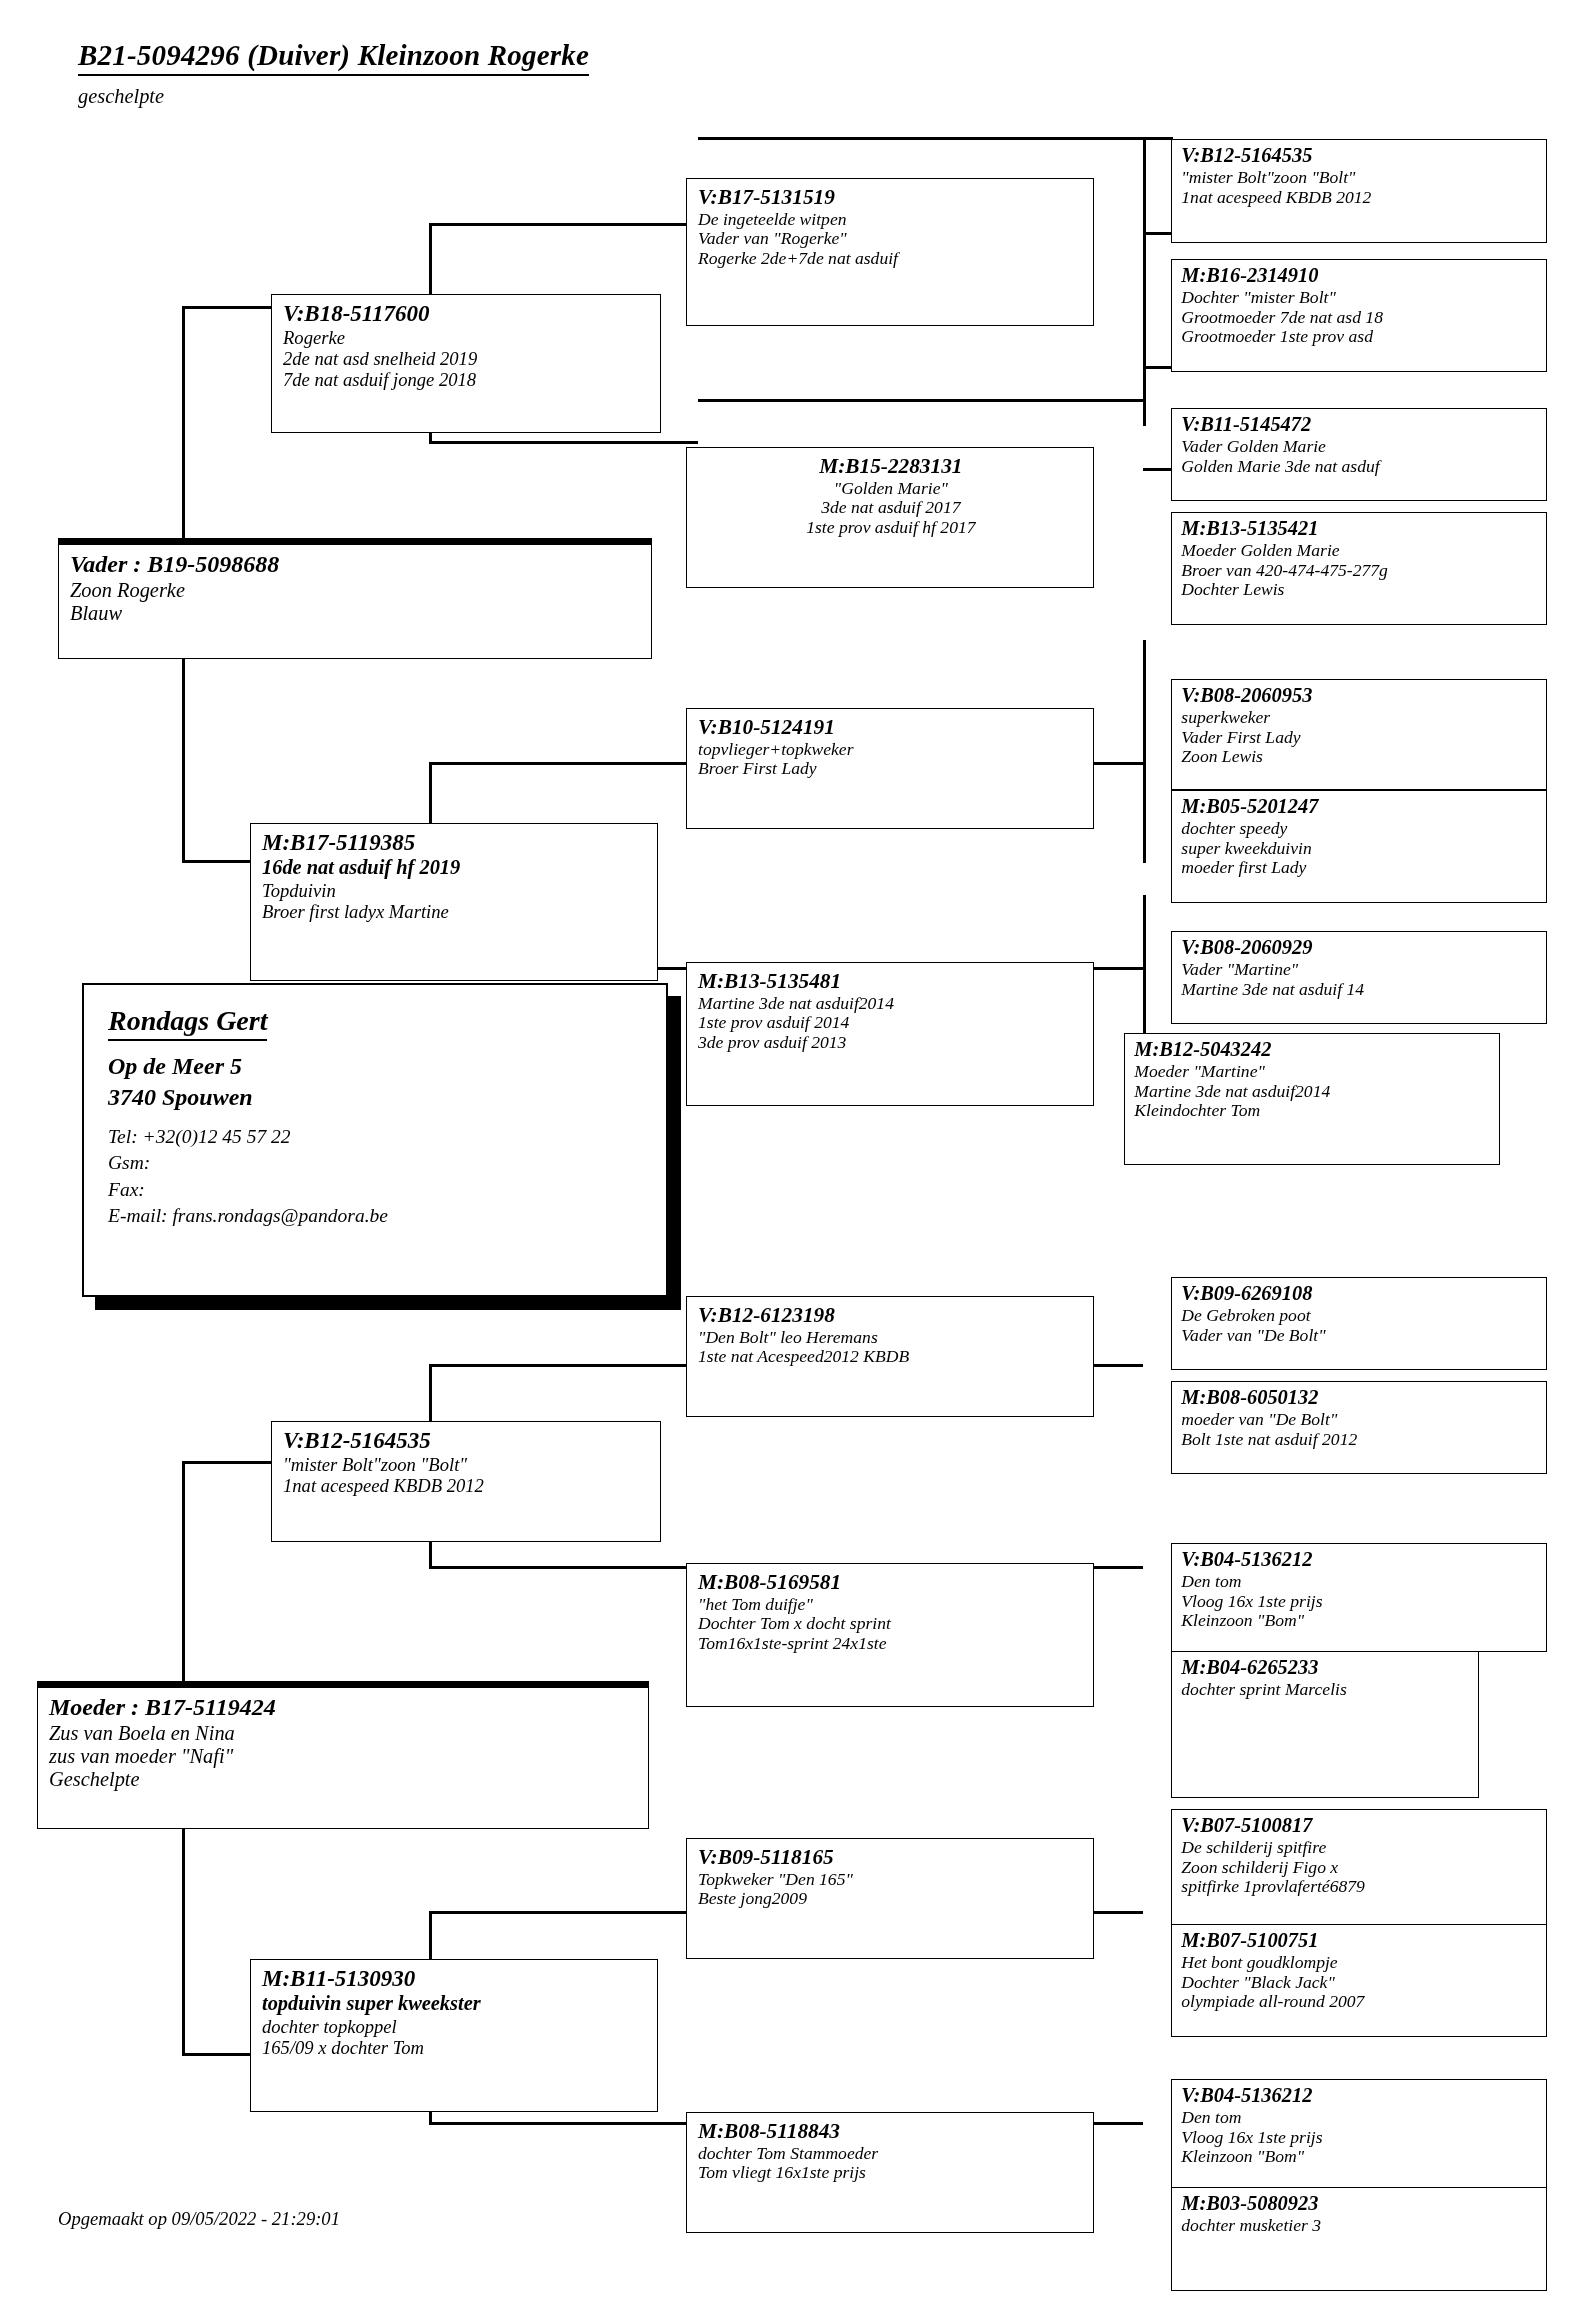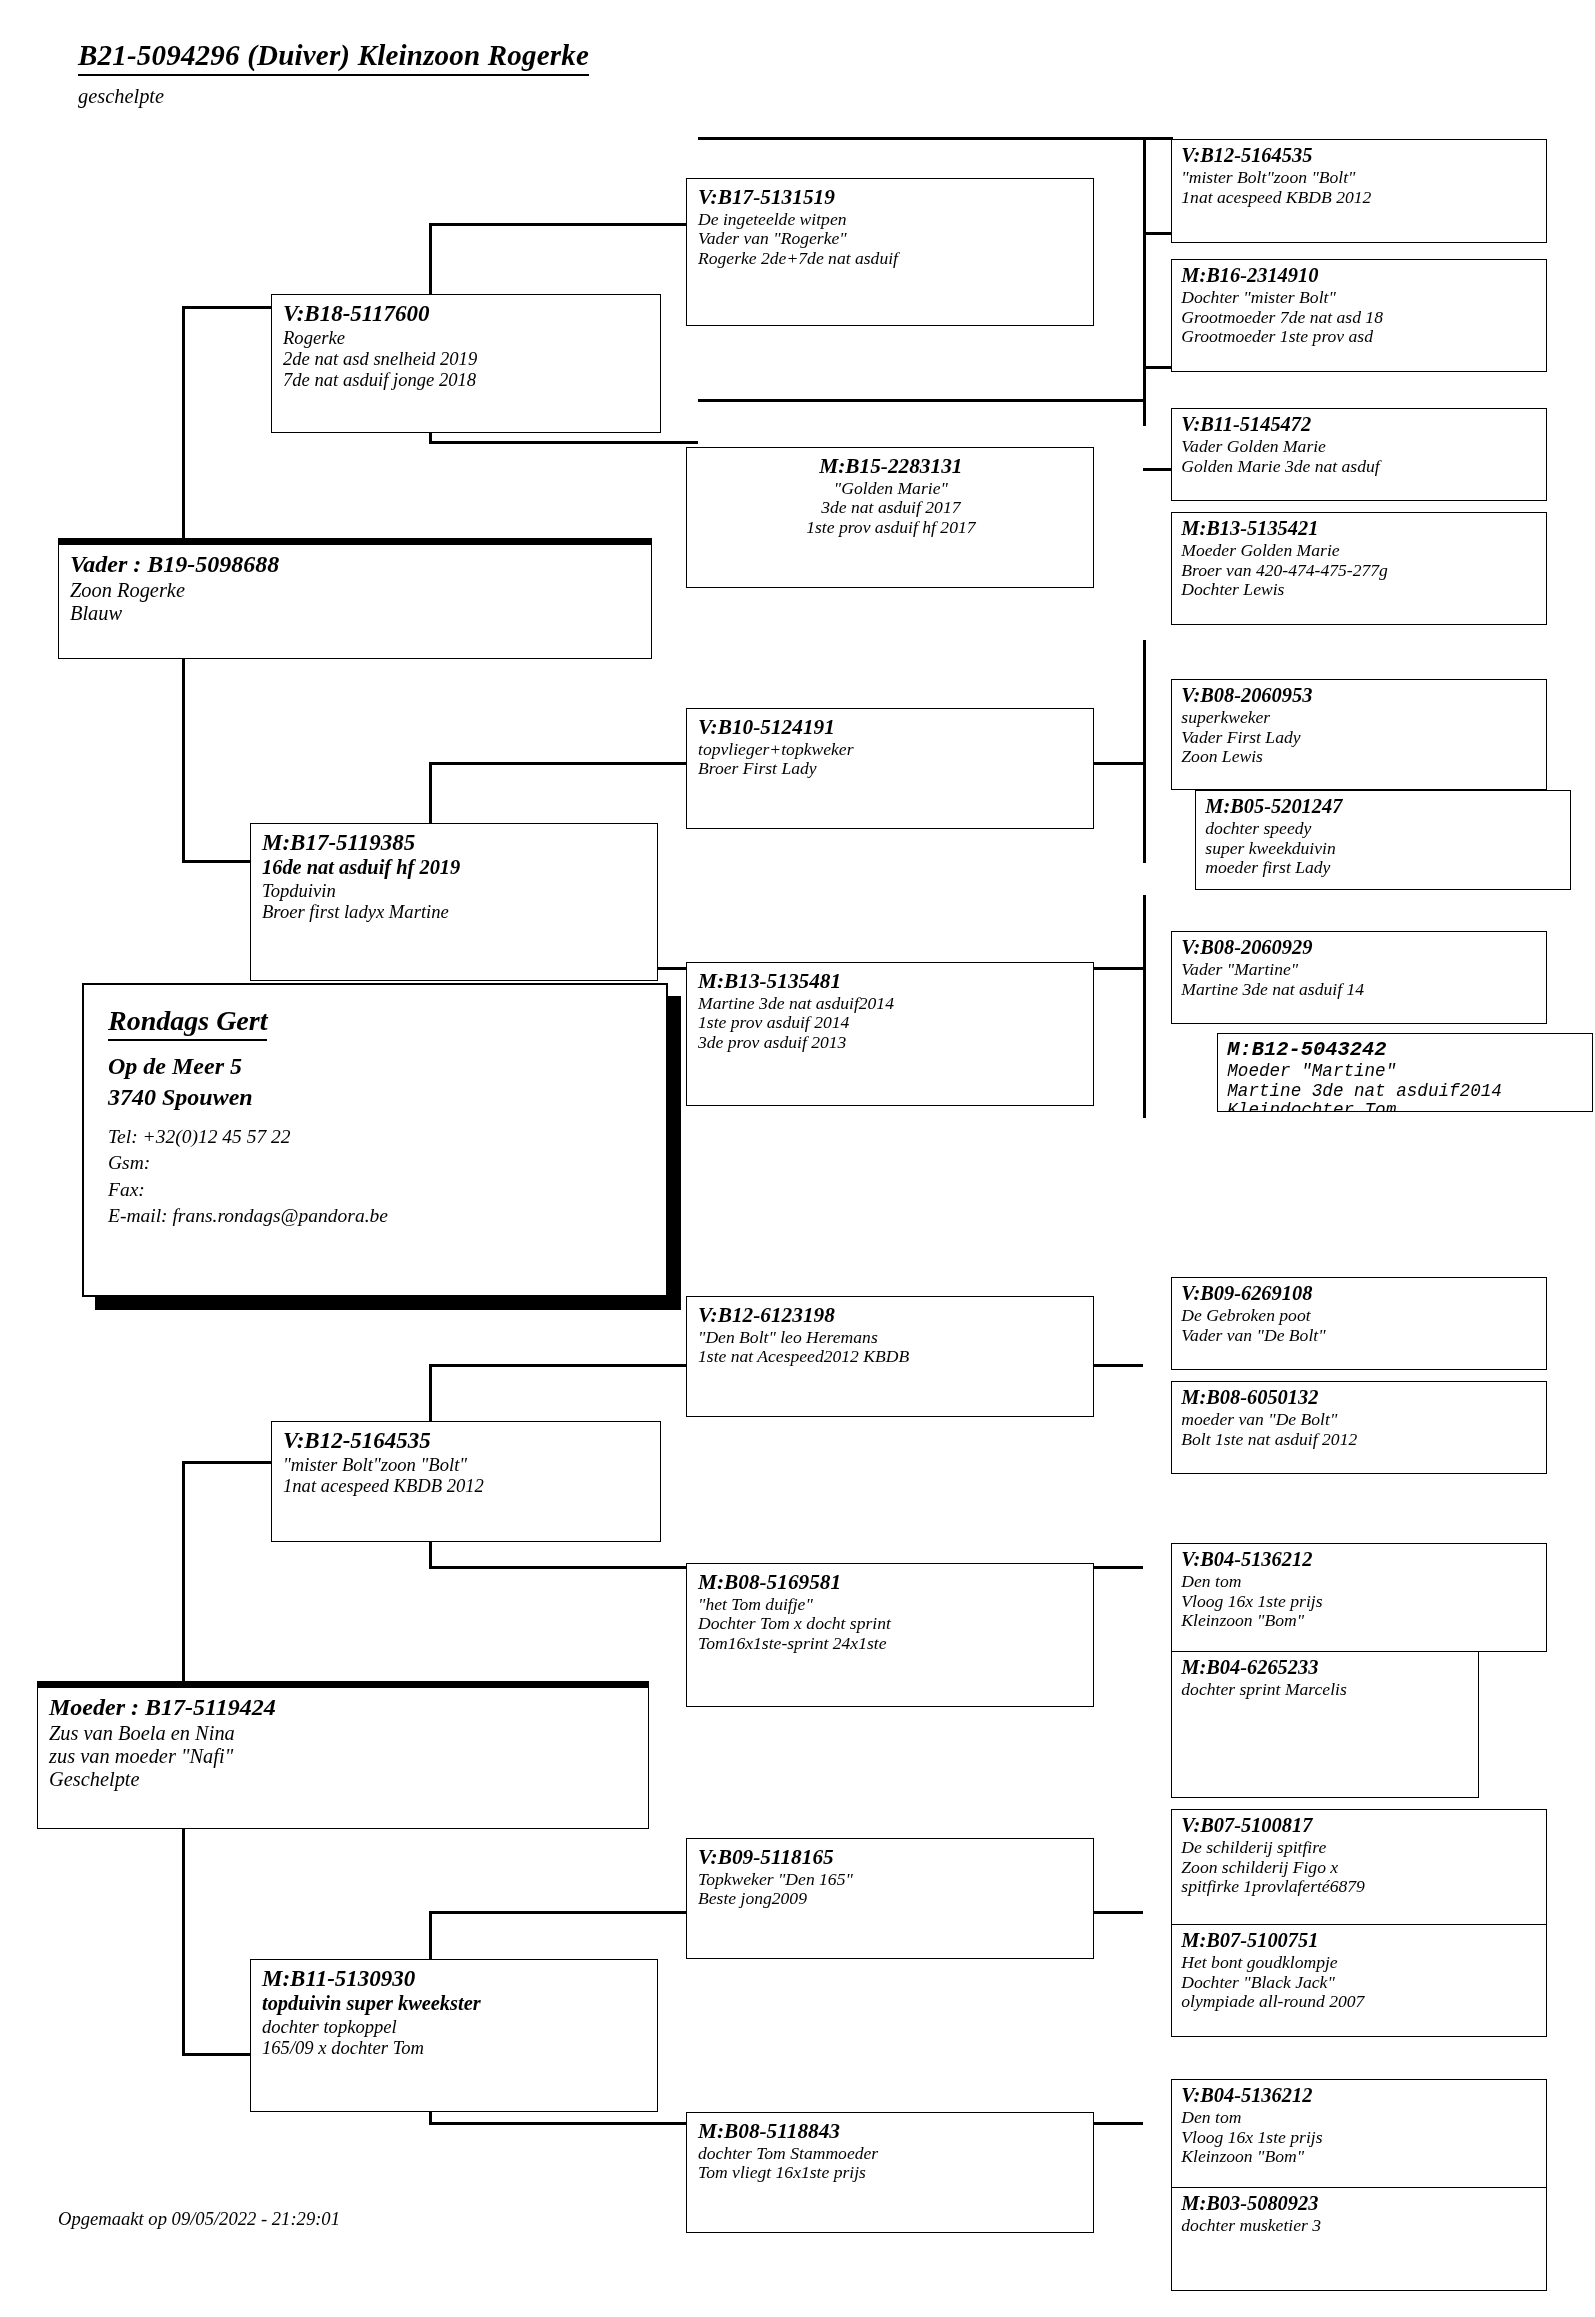--- a/index.html
+++ b/index.html
@@ -318,34 +318,34 @@
     <div class="ln">Dochter Lewis</div>
   </div>
 
   <div class="box gen4" style="left:1171px; top:631px; width:376px; height:111px;">
     <div class="ttl">V:B08-2060953</div>
     <div class="ln">superkweker</div>
     <div class="ln">Vader First Lady</div>
     <div class="ln">Zoon Lewis</div>
   </div>
 
-  <div class="box gen4" style="left:1195px; top:742px; width:376px; height:100px;">
+  <div class="box gen4" style="left:1171px; top:742px; width:376px; height:113px;">
     <div class="ttl">M:B05-5201247</div>
     <div class="ln">dochter speedy</div>
     <div class="ln">super kweekduivin</div>
     <div class="ln">moeder first Lady</div>
   </div>
 
   <div class="box gen4" style="left:1171px; top:883px; width:376px; height:93px;">
     <div class="ttl">V:B08-2060929</div>
     <div class="ln">Vader "Martine"</div>
     <div class="ln">Martine 3de nat asduif 14</div>
   </div>
 
-  <div class="box gen4" style="left:1217px; top:985px; width:376px; height:79px;font-family:Liberation Mono, monospace;">
+  <div class="box gen4" style="left:1124px; top:985px; width:376px; height:132px;">
     <div class="ttl">M:B12-5043242</div>
     <div class="ln">Moeder "Martine"</div>
     <div class="ln">Martine 3de nat asduif2014</div>
     <div class="ln">Kleindochter Tom</div>
   </div>
 
   <div class="box gen4" style="left:1171px; top:1229px; width:376px; height:93px;">
     <div class="ttl">V:B09-6269108</div>
     <div class="ln">De Gebroken poot</div>
     <div class="ln">Vader van "De Bolt"</div>

